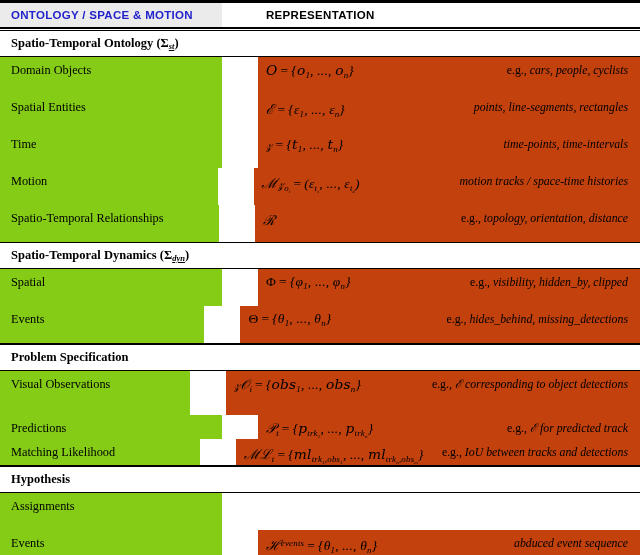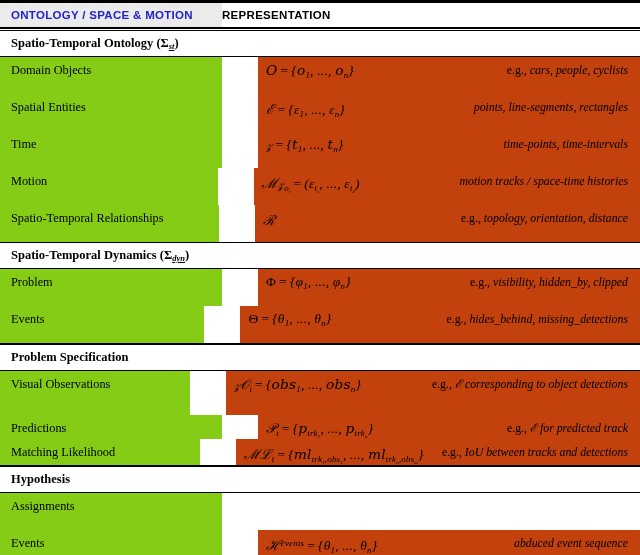--- a/index.html
+++ b/index.html
@@ -22,20 +22,21 @@
   .rule-thin  { height: 1px; background: #000; width: 100%; }
   .rule-med   { height: 2px; background: #000; width: 100%; }
   .rule-gap   { height: 1px; background: #ffffff; width: 100%; }
 
   
   .hdr {
     display: flex;
     height: 24px;
     align-items: center;
     background: #ffffff;
+    gap: 44px;
   }
   .hdr .c1 {
     width: 222px;
     background: #ebebeb;
     height: 24px;
     display: flex; align-items: center;
     padding-left: 11px;
   }
   .hdr .c2 {
     flex: 1;
@@ -200,21 +201,21 @@
   </div>
 
   <div class="rule-thin"></div>
 
   <div class="section">
     <span class="section-label"><span>Spatio-Temporal Dynamics</span> (<span class="sym">Σ</span><span class="sub">dyn</span>)</span>
   </div>
   <div class="rule-thin"></div>
 
   <div class="row">
-    <div class="cell-label">Problem</div>
+    <div class="cell-label">Spatial</div>
     <div class="cell-rep">
       <span class="rep-math"><span style="font-style:normal">Φ</span><span class="eq">=</span>{φ<span class="mathsub">1</span>, ..., φ<span class="mathsub">n</span>}</span>
       <span class="rep-note"><span class="roman">e.g., </span><span>visibility, hidden_by, clipped</span></span>
     </div>
   </div>
 
   <div class="row">
     <div class="cell-label">Events</div>
     <div class="cell-rep">
       <span class="rep-math"><span style="font-style:normal">Θ</span><span class="eq">=</span>{θ<span class="mathsub">1</span>, ..., θ<span class="mathsub">n</span>}</span>

